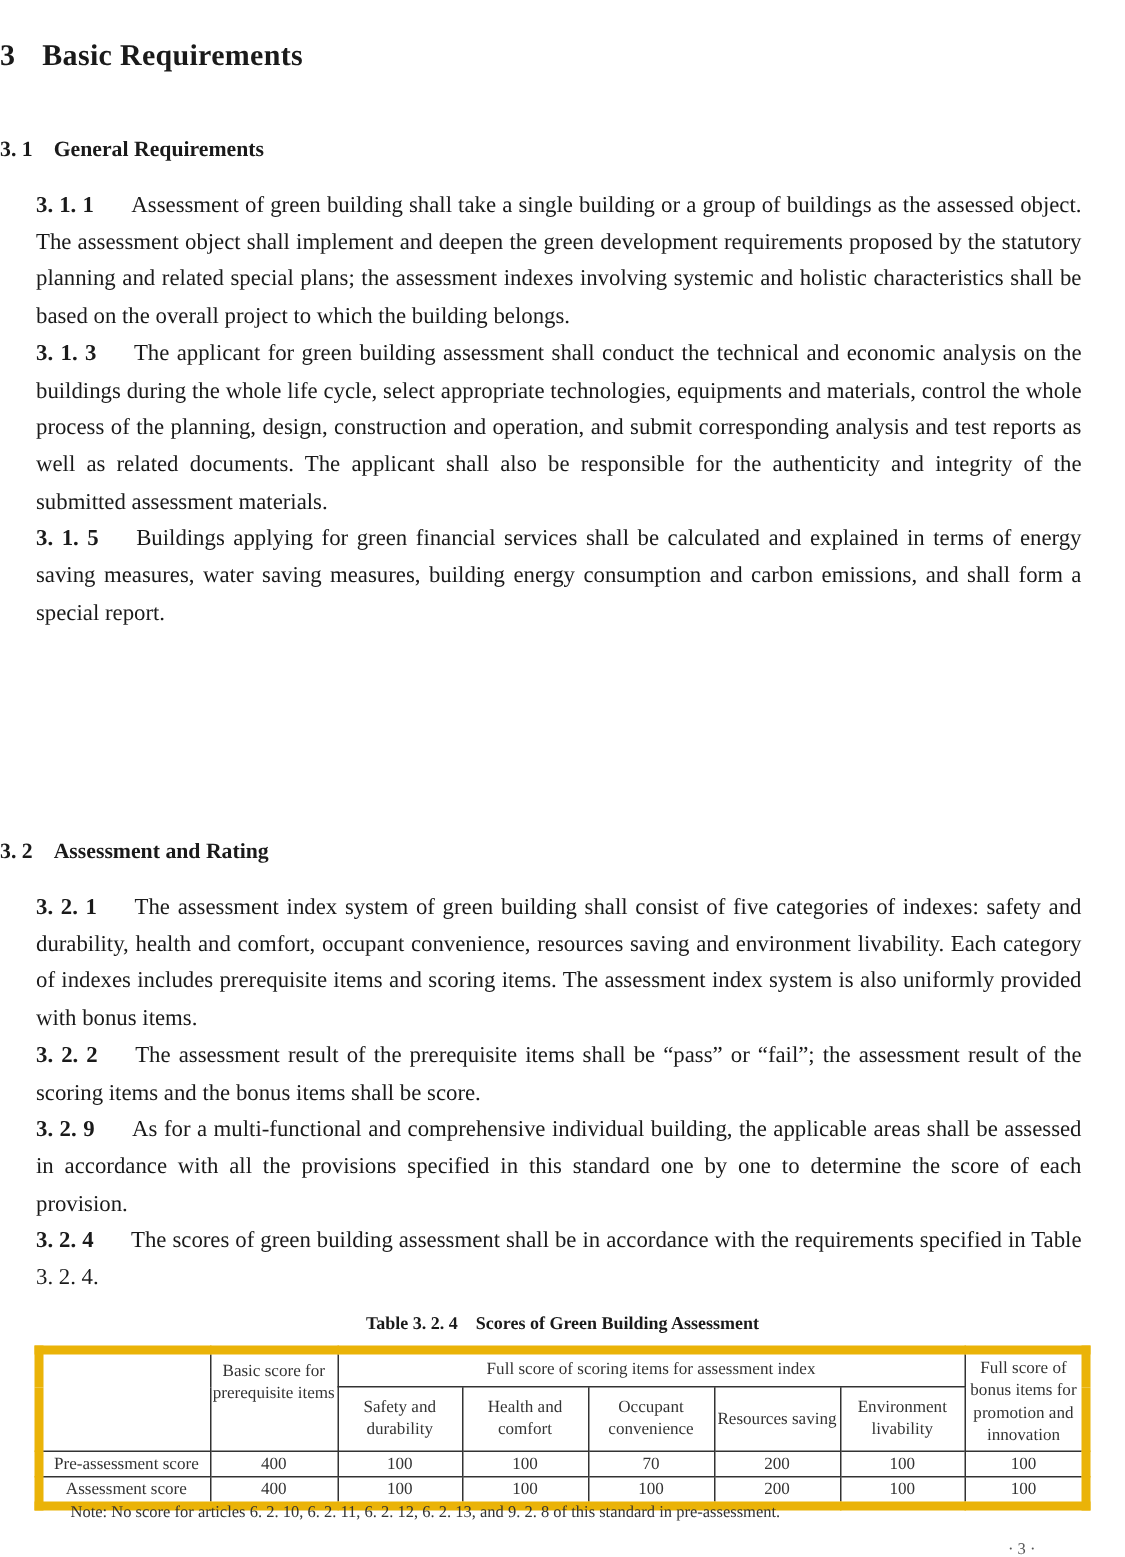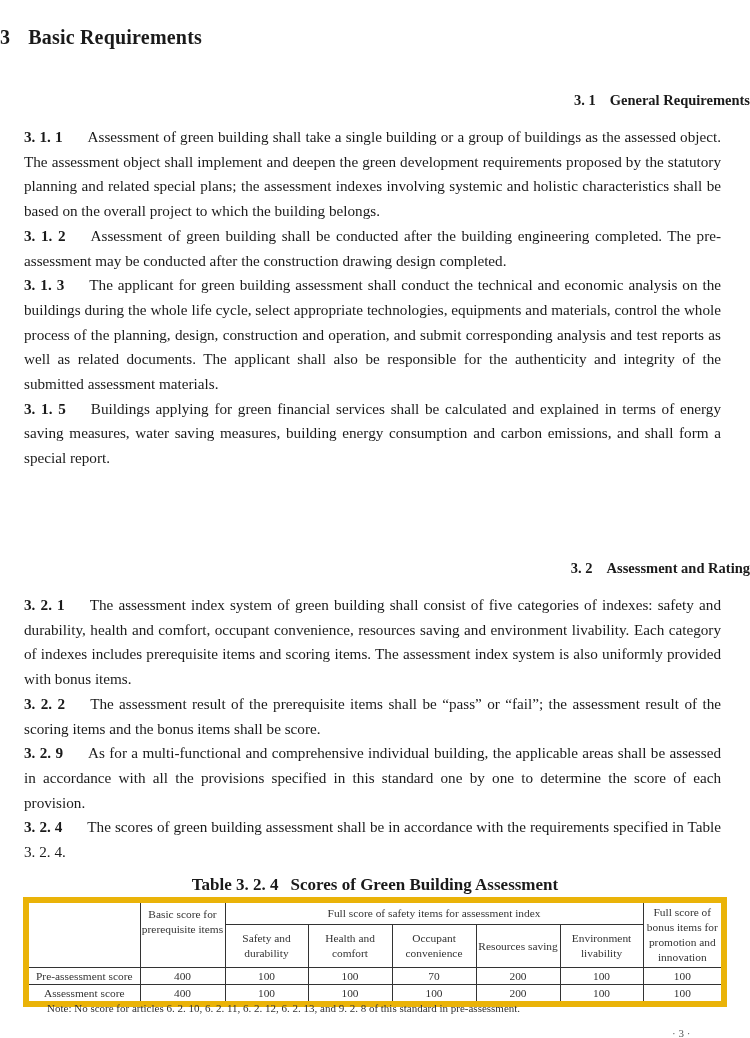--- a/index.html
+++ b/index.html
@@ -6,33 +6,33 @@
   body {
     width: 750px; height: 1038px; position: relative; overflow: hidden;
     font-family: "Liberation Serif", "DejaVu Serif", serif; color: #1a1a1a;
   }
   .chapter-title {
     position: absolute; top: 26px; left: 0; width: 750px; text-align: left;
     font-weight: bold; font-size: 20px; letter-spacing: 0.2px;
   }
   .chapter-title .num { margin-right: 18px; }
   .section-title {
-    position: absolute; left: 0; width: 750px; text-align: right;
+    position: absolute; left: 0; width: 750px; text-align: left;
     font-weight: bold; font-size: 14.5px;
   }
   .section-title .num { margin-right: 14px; }
   .body-text {
     position: absolute; left: 24px; width: 697px;
     font-size: 15.2px; line-height: 24.7px; text-align: justify;
   }
   .clause { margin: 0; }
   .clause .cnum { font-weight: bold; margin-right: 25px; }
   .table-caption {
     position: absolute; top: 875px; left: 0; width: 750px; text-align: center;
-    font-weight: bold; font-size: 17px;
+    font-weight: bold; font-size: 12px;
   }
   .table-caption .tnum { margin-right: 12px; }
   table.scores {
     position: absolute; top: 897px; left: 23px; width: 698px;
     border-collapse: collapse; border: 6px solid #eab308; table-layout: fixed;
     font-size: 11.4px; line-height: 15px; color: #333;
   }
   table.scores td, table.scores th {
     border: 1px solid #333; text-align: center; font-weight: normal; padding: 0 1px;
   }
@@ -52,21 +52,20 @@
 <div class="chapter-title">
   <span class="num">3</span><span>Basic Requirements</span>
 </div>
 
 <div class="section-title" style="top:92px;">
   <span class="num">3. 1</span><span>General Requirements</span>
 </div>
 
 <div class="body-text" style="top:125px;">
   <p class="clause"><span class="cnum">3. 1. 1</span><span>Assessment of green building shall take a single building or a group of buildings as the assessed object. The assessment object shall implement and deepen the green development requirements proposed by the statutory planning and related special plans; the assessment indexes involving systemic and holistic characteristics shall be based on the overall project to which the building belongs.</span></p>
-  <p class="clause"><span class="cnum">3. 1. 2</span><span>Assessment of green building shall be conducted after the building engineering completed. The pre-assessment may be conducted after the construction drawing design completed.</span></p>
   <p class="clause"><span class="cnum">3. 1. 3</span><span>The applicant for green building assessment shall conduct the technical and economic analysis on the buildings during the whole life cycle, select appropriate technologies, equipments and materials, control the whole process of the planning, design, construction and operation, and submit corresponding analysis and test reports as well as related documents. The applicant shall also be responsible for the authenticity and integrity of the submitted assessment materials.</span></p>
   <p class="clause"><span class="cnum">3. 1. 5</span><span>Buildings applying for green financial services shall be calculated and explained in terms of energy saving measures, water saving measures, building energy consumption and carbon emissions, and shall form a special report.</span></p>
 </div>
 
 <div class="section-title" style="top:560px;">
   <span class="num">3. 2</span><span>Assessment and Rating</span>
 </div>
 
 <div class="body-text" style="top:593px;">
   <p class="clause"><span class="cnum">3. 2. 1</span><span>The assessment index system of green building shall consist of five categories of indexes: safety and durability, health and comfort, occupant convenience, resources saving and environment livability. Each category of indexes includes prerequisite items and scoring items. The assessment index system is also uniformly provided with bonus items.</span></p>
@@ -87,21 +86,21 @@
       <col style="width:84px">
       <col style="width:84px">
       <col style="width:84px">
       <col style="width:83px">
       <col style="width:81px">
   </colgroup>
   <tbody>
       <tr class="h1">
     <th rowspan="2"></th>
     <th rowspan="2" style="vertical-align:top;padding-top:4px;">Basic score for prerequisite items</th>
-    <th colspan="5">Full score of safety items for assessment index</th>
+    <th colspan="5">Full score of scoring items for assessment index</th>
     <th rowspan="2">Full score of bonus items for promotion and innovation</th>
   </tr>
   <tr class="h2">
     <th>Safety and durability</th>
     <th>Health and comfort</th>
     <th>Occupant convenience</th>
     <th>Resources saving</th>
     <th>Environment livability</th>
   </tr>
   <tr class="data">

